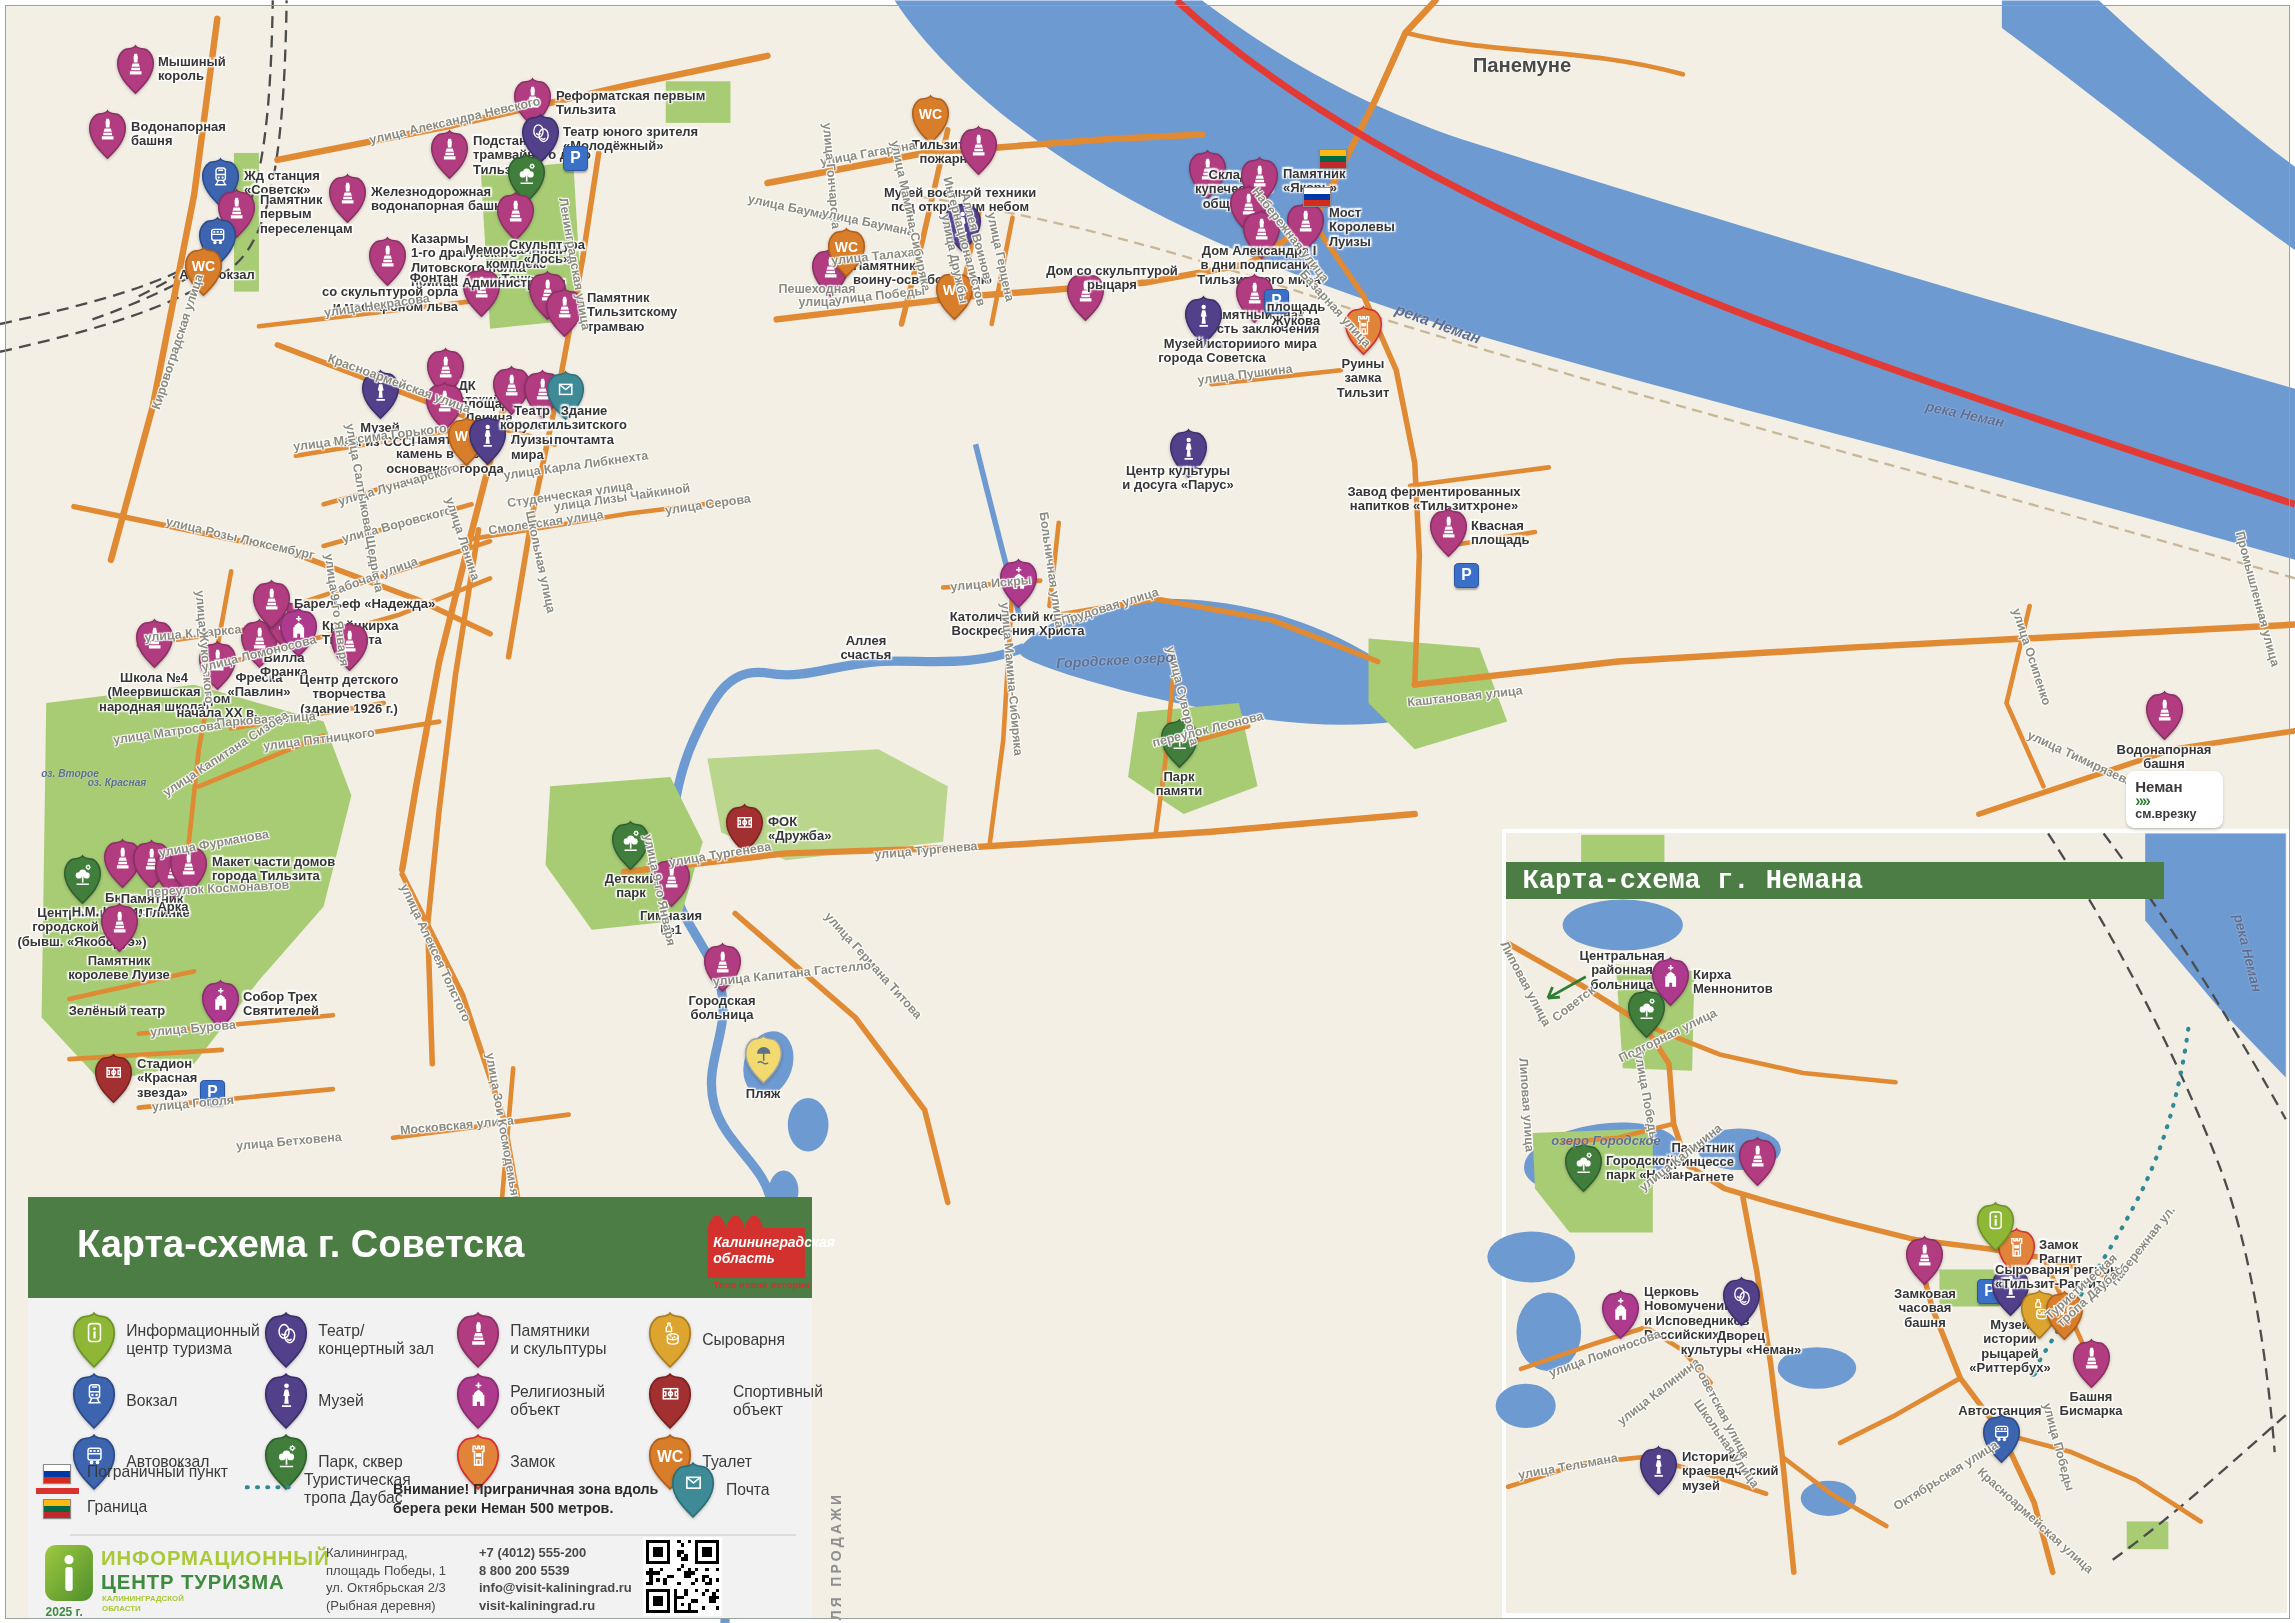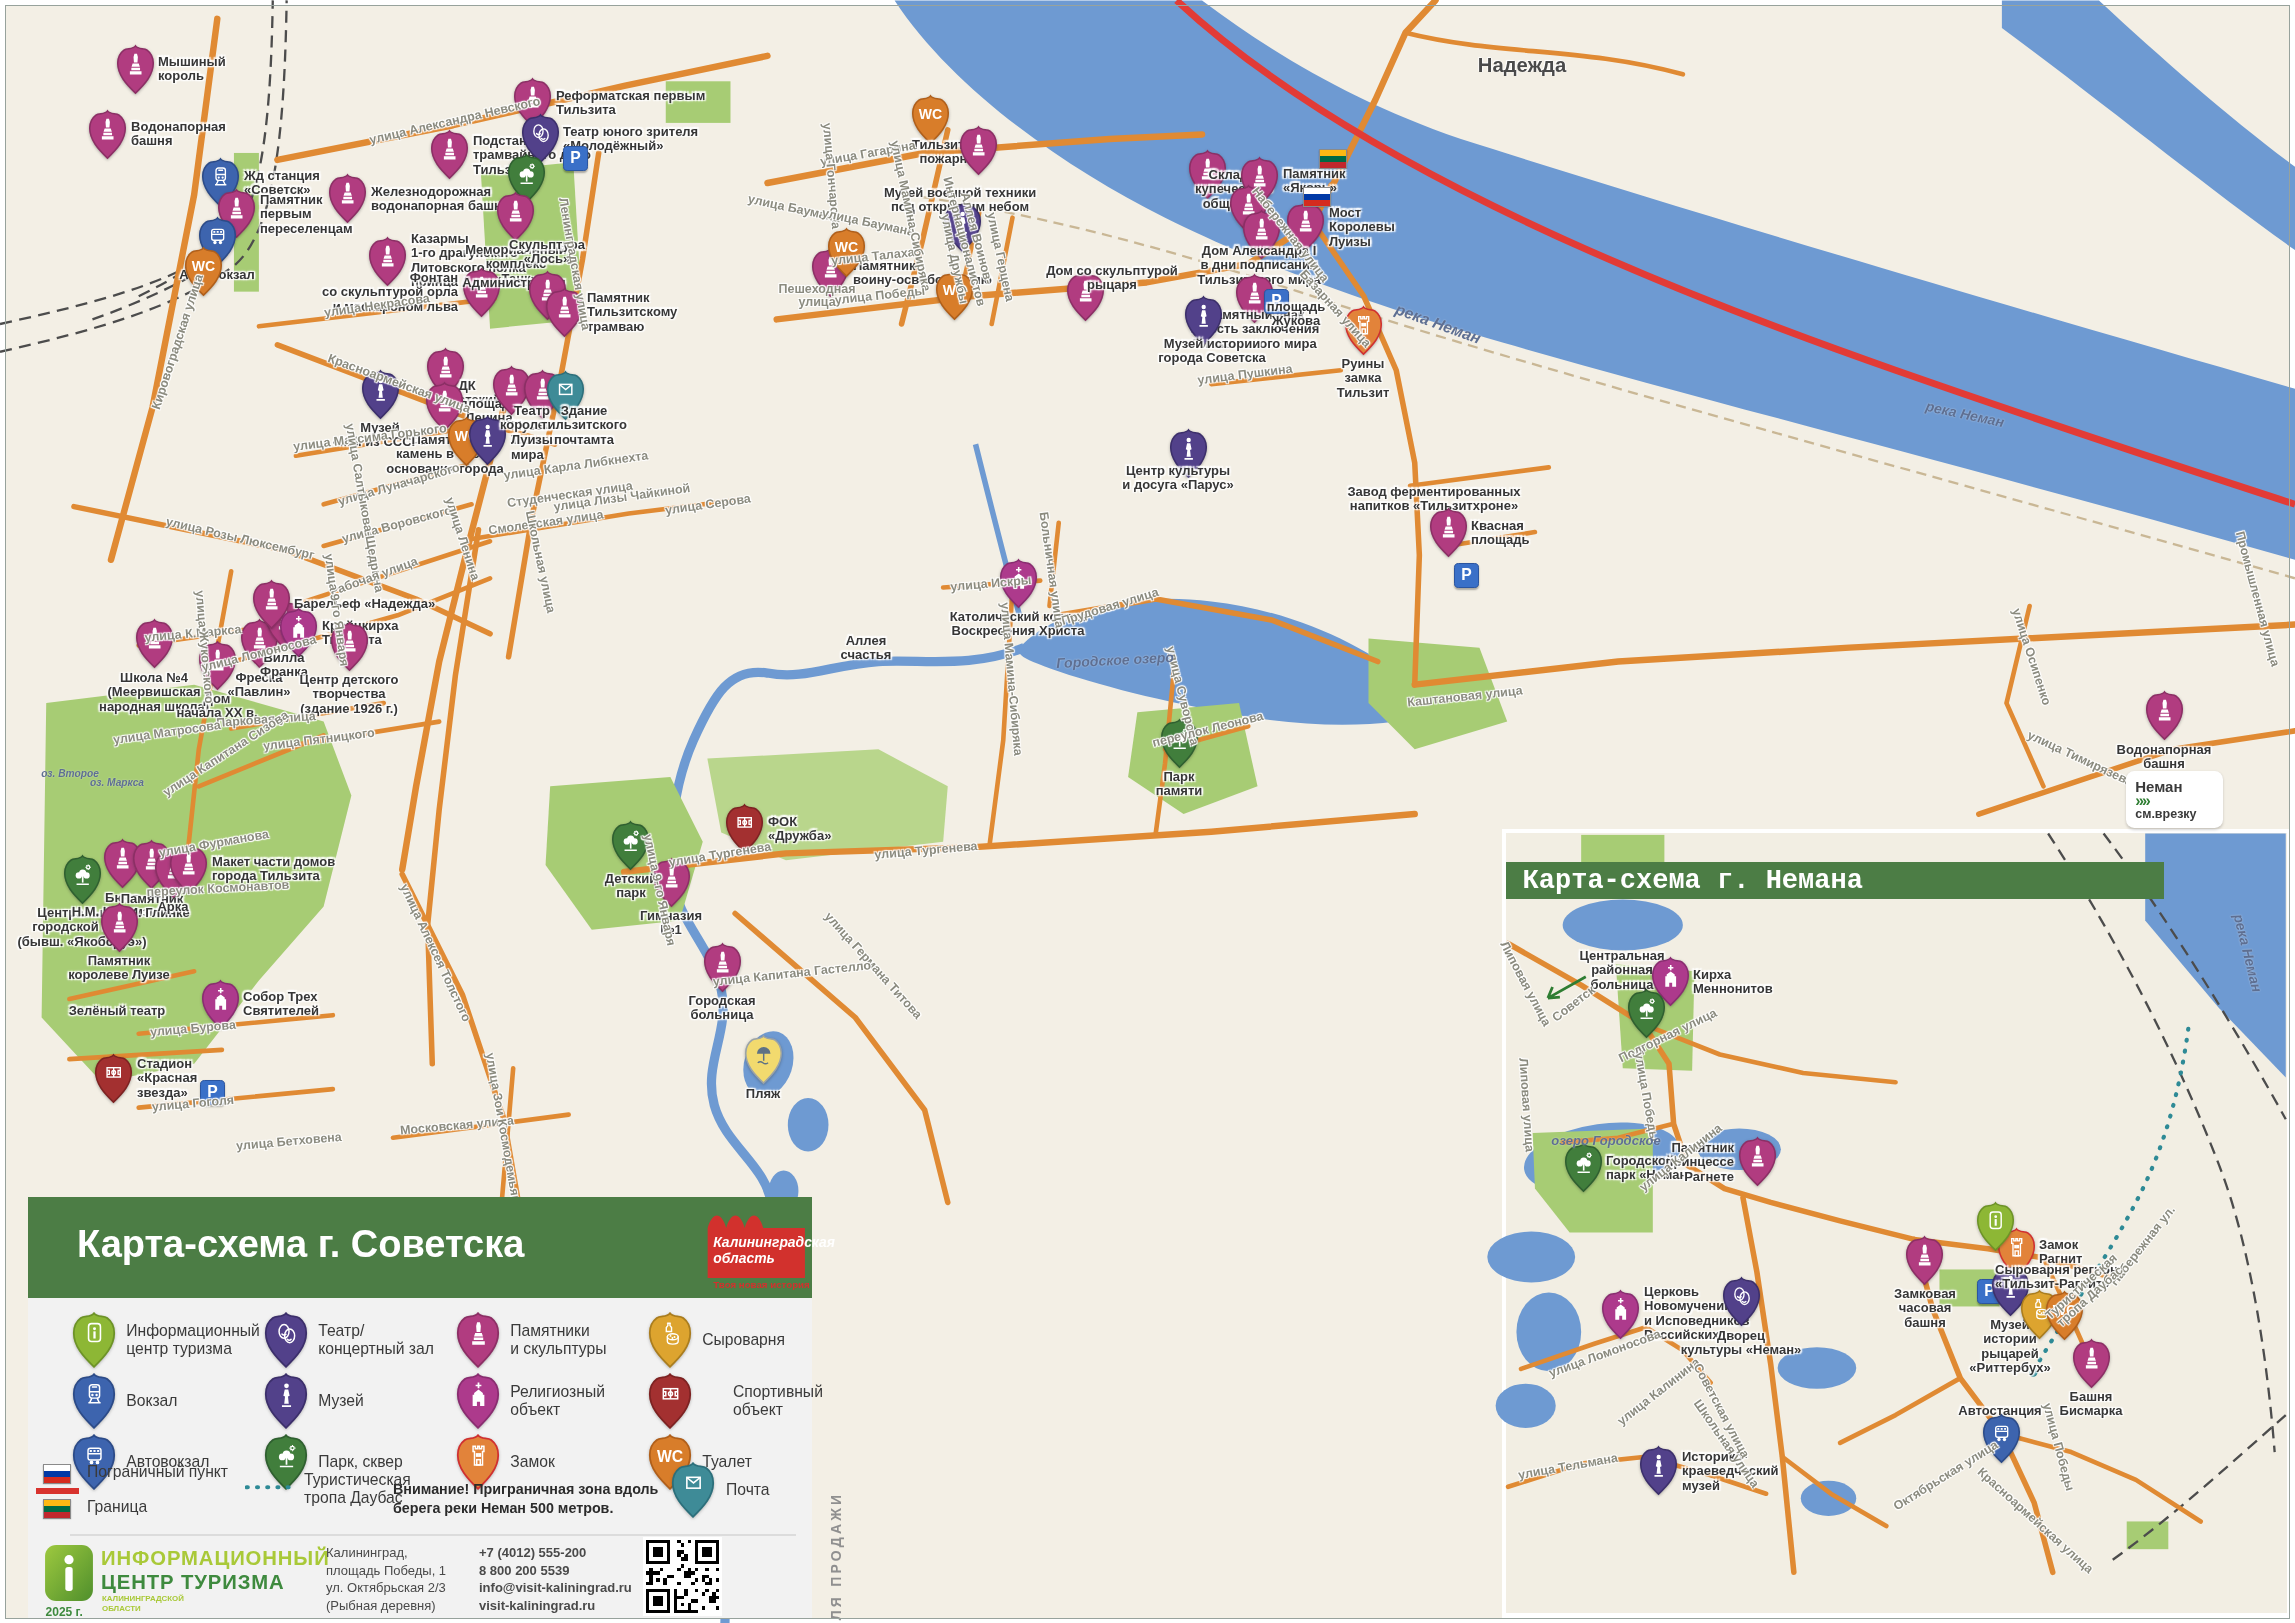--- a/index.html
+++ b/index.html
@@ -1090,23 +1090,23 @@
       <div class="street" style="left:2143px;top:1246px;font-size:12.5px;transform:translate(-50%,-50%) rotate(-52deg);">Набережная ул.</div>
       <div class="street" style="left:2086px;top:1292px;font-size:12.5px;transform:translate(-50%,-50%) rotate(-42deg);">Туристическая
 тропа Даубас</div>
       <div class="street" style="left:1574px;top:1004px;font-size:12.5px;transform:translate(-50%,-50%) rotate(-38deg);">Советск</div>
       <div class="wlabel" style="left:1438px;top:324px;font-size:15.7px;transform:translate(-50%,-50%) rotate(20deg);">река Неман</div>
       <div class="wlabel" style="left:1965px;top:414px;font-size:14px;transform:translate(-50%,-50%) rotate(12deg);">река Неман</div>
       <div class="wlabel" style="left:1115px;top:660px;font-size:14px;transform:translate(-50%,-50%) rotate(-3deg);">Городское озеро</div>
       <div class="wlabel" style="left:1606px;top:1140px;font-size:13px;transform:translate(-50%,-50%) rotate(0deg);">озеро Городское</div>
       <div class="wlabel" style="left:2248px;top:953px;font-size:14px;transform:translate(-50%,-50%) rotate(76deg);">река Неман</div>
       <div class="wlabel" style="left:70px;top:773px;font-size:10.2px;transform:translate(-50%,-50%) rotate(0deg);">оз. Второе</div>
-      <div class="wlabel" style="left:117px;top:782px;font-size:10.2px;transform:translate(-50%,-50%) rotate(0deg);">оз. Маркса</div>
+      <div class="wlabel" style="left:117px;top:782px;font-size:10.2px;transform:translate(-50%,-50%) rotate(0deg);">оз. Красная</div>
       <div class="wlabel" style="left:701px;top:1526px;font-size:12px;transform:translate(-50%,-50%) rotate(82deg);">река Тильжа</div>
-      <div class="alabel" style="left:1522px;top:65px;font-size:20.3px;transform:translate(-50%,-50%);">Надежда</div>
+      <div class="alabel" style="left:1522px;top:65px;font-size:20.3px;transform:translate(-50%,-50%);">Панемуне</div>
     </div>
 
   <div class="banner" style="left:28px;top:1197px;width:784px;height:101px;">
     <div class="btitle" style="left:49px;top:26px;font-size:38px;">Карта-схема г. Советска</div>
     <div style="position:absolute;left:675px;top:6.5px;width:139px;">
       <svg width="139" height="88" viewBox="0 0 300 190">
         <path d="M10,160 L10,52 C20,16 40,16 50,52 C60,16 80,16 90,52 C100,16 120,16 130,52 L220,52 L220,160 Z" fill="#d2312d"></path>
         <text x="22" y="92" fill="#ffffff" font-size="30" font-weight="bold" font-style="italic">Калининградская</text>
         <text x="22" y="128" fill="#ffffff" font-size="30" font-weight="bold" font-style="italic">область</text>
         <text x="22" y="182" fill="#d2312d" font-size="21" font-weight="bold">Твоя новая история</text>

